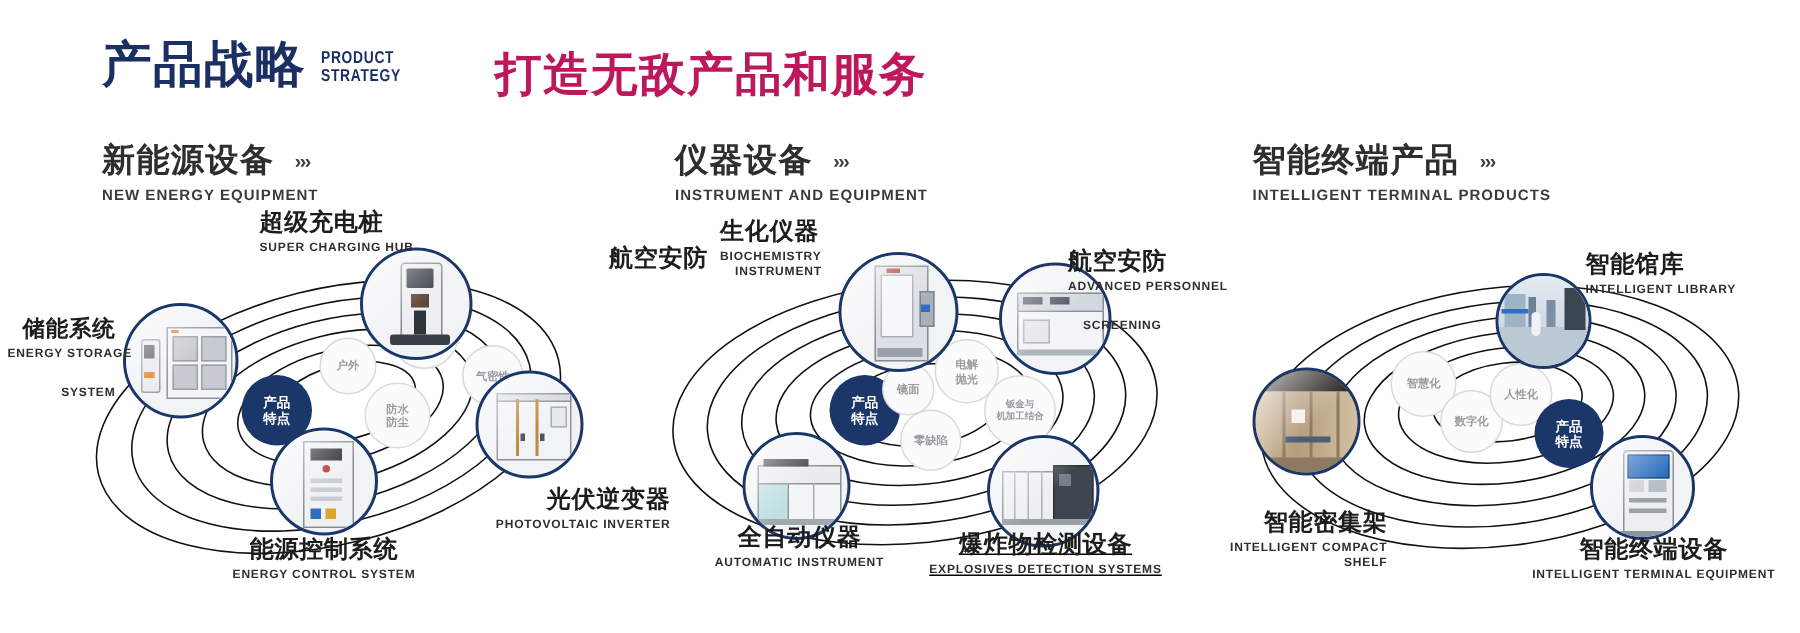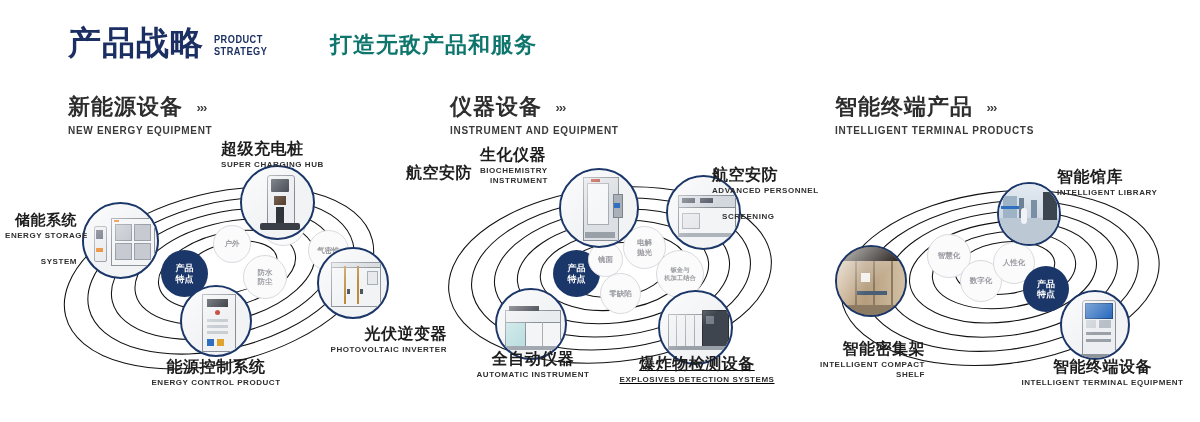--- a/index.html
+++ b/index.html
@@ -18,21 +18,21 @@
     font-size:33px;font-weight:bold;color:#1b2f63;letter-spacing:1px;
     line-height:1;font-family:"Liberation Sans","DejaVu Sans",sans-serif;
   }
   .hdr-en{
     margin-left:10px;margin-bottom:2px;
     color:#1b2f63;font-size:11.5px;font-weight:bold;line-height:1.05;
     letter-spacing:0.6px;transform:scaleX(.80);transform-origin:left bottom;
   }
   .hdr-sub{
     position:absolute;left:330px;top:34px;
-    font-size:22px;font-weight:bold;color:#0f766e;letter-spacing:1px;line-height:1;
+    font-size:31px;font-weight:bold;color:#be185d;letter-spacing:1px;line-height:1;
   }
 
   
   .sec-head{position:absolute;}
   .sec-head .cn{
     font-size:22px;font-weight:bold;color:#2e2e2e;letter-spacing:1px;
     display:inline-block;vertical-align:middle;line-height:1;
   }
   .sec-head .arrows{
     display:inline-block;vertical-align:middle;margin-left:9px;
@@ -175,21 +175,21 @@
     <div class="node" style="left:185px;top:15px;width:75px;height:75px;">
       <div class="art">
         <div class="dev" style="left:25px;top:8px;width:26px;height:50px;background:#eceef1;border:1px solid #858b93;border-radius:3px 3px 0 0;"></div>
         <div class="dev" style="left:29px;top:12px;width:18px;height:13px;background:#3d434d;border-radius:1px;"></div>
         <div class="dev" style="left:32px;top:29px;width:12px;height:9px;background:#5c4433;"></div>
         <div class="dev" style="left:34px;top:40px;width:8px;height:16px;background:#2f333a;"></div>
         <div class="dev" style="left:18px;top:56px;width:40px;height:7px;background:#3a3f47;border-radius:2px;"></div>
         <div class="sheen"></div>
       </div>
     </div>
-    <div class="lbl" style="left:118px;top:-10px;width:190px;text-align:left;margin-left:48px;">
+    <div class="lbl" style="left:118px;top:-10px;width:190px;text-align:left;">
       <div class="cn" style="font-size:16px;">超级充电桩</div>
       <div class="en">SUPER CHARGING HUB</div>
     </div>
 
     <div class="node" style="left:262px;top:97px;width:72px;height:72px;">
       <div class="art">
         <div class="dev" style="left:12px;top:16px;width:48px;height:40px;background:#f2f3f5;border:1px solid #8d939b;"></div>
         <div class="dev" style="left:12px;top:13px;width:48px;height:4px;background:#d9dce0;border:1px solid #8d939b;"></div>
         <div class="dev" style="left:25px;top:17px;width:1.6px;height:38px;background:#c08a3e;"></div>
         <div class="dev" style="left:38px;top:17px;width:1.6px;height:38px;background:#c08a3e;"></div>
@@ -212,21 +212,21 @@
         <div class="dev" style="left:25px;top:32px;width:21px;height:3px;background:#c9ced4;"></div>
         <div class="dev" style="left:25px;top:38px;width:21px;height:3px;background:#c9ced4;"></div>
         <div class="dev" style="left:25px;top:44px;width:21px;height:3px;background:#c9ced4;"></div>
         <div class="dev" style="left:25px;top:52px;width:7px;height:7px;background:#2f6fbf;"></div>
         <div class="dev" style="left:35px;top:52px;width:7px;height:7px;background:#e0a32e;"></div>
         <div class="sheen"></div>
       </div>
     </div>
     <div class="lbl ctr" style="left:30px;top:208px;width:262px;">
       <div class="cn" style="font-size:16px;">能源控制系统</div>
-      <div class="en">ENERGY CONTROL PRODUCT</div>
+      <div class="en">ENERGY CONTROL SYSTEM</div>
     </div>
   </div>
 
   <div class="cluster" style="left:420px;top:150px;width:400px;height:245px;">
     <svg width="400" height="245" viewBox="0 0 400 245">
       <g fill="none" stroke="#111111" stroke-width="1.05">
         <ellipse cx="195" cy="120" rx="52" ry="27" transform="rotate(-6 195 120)"></ellipse>
         <ellipse cx="194" cy="121" rx="74" ry="39" transform="rotate(-6 194 121)"></ellipse>
         <ellipse cx="193" cy="122" rx="96" ry="51" transform="rotate(-6 193 122)"></ellipse>
         <ellipse cx="192" cy="123" rx="118" ry="63" transform="rotate(-6 192 123)"></ellipse>

